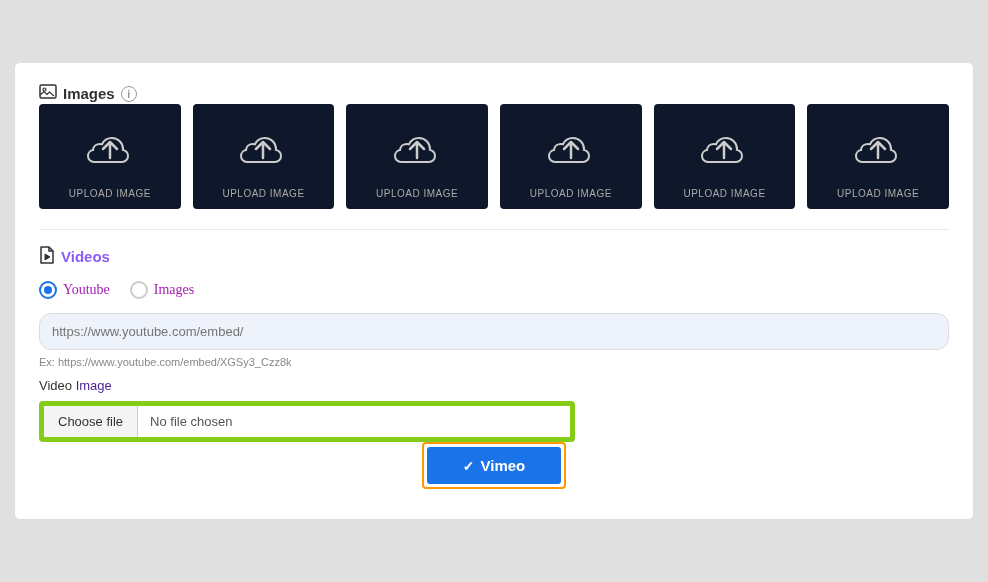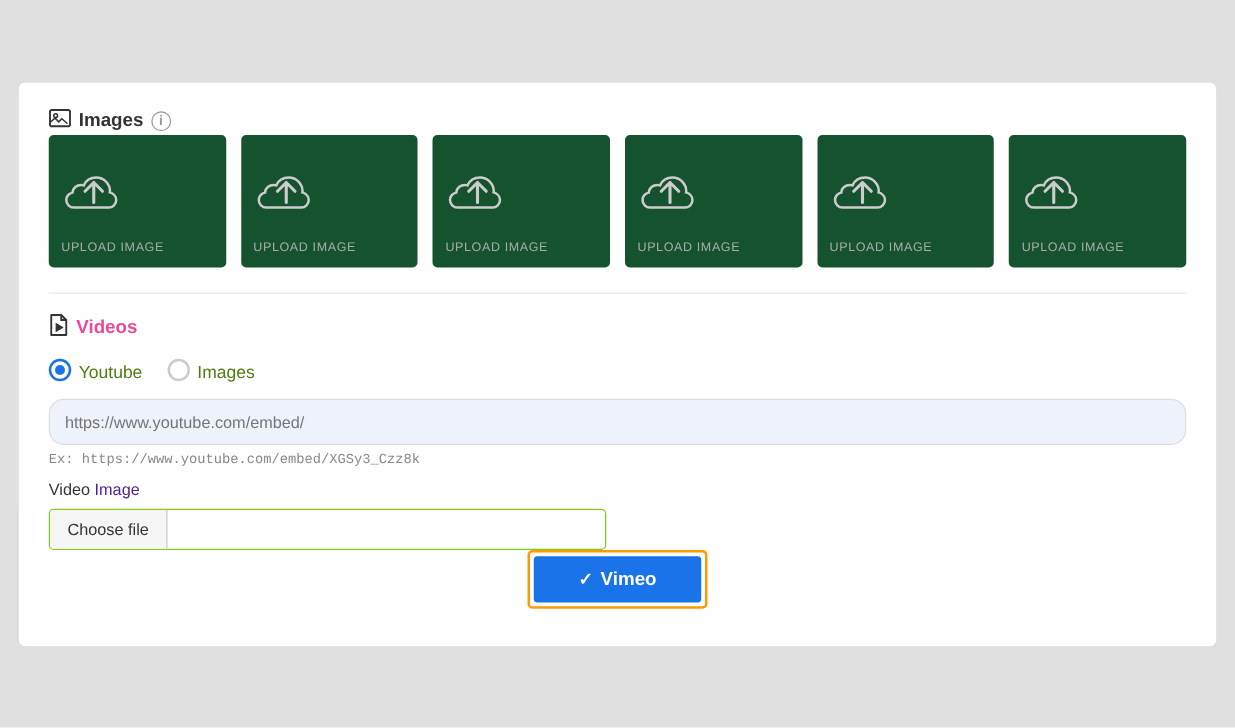--- a/index.html
+++ b/index.html
@@ -34,25 +34,25 @@
       display: inline-flex; align-items: center; justify-content: center;
       font-size: 11px; color: #999; font-weight: bold; cursor: pointer;
     }
     .images-grid {
       display: grid;
       grid-template-columns: repeat(6, 1fr);
       gap: 12px;
       margin-bottom: 20px;
     }
     .upload-box {
-      background: #14532d;
+      background: #0f172a;
       border-radius: 4px;
       display: flex;
       flex-direction: column;
-      align-items: flex-start;
+      align-items: center;
       justify-content: center;
       padding: 20px 10px 10px 10px;
       cursor: pointer;
     }
     .upload-icon svg {
       width: 52px; height: 52px;
       fill: none;
       stroke: #ccc;
       stroke-width: 1.5;
     }
@@ -69,35 +69,36 @@
       margin-bottom: 16px;
     }
     
     .videos-header {
       display: flex;
       align-items: center;
       gap: 6px;
       margin-bottom: 14px;
       font-size: 15px;
       font-weight: 600;
-      color: #ec4899;
+      color: #8b5cf6;
     }
     .radio-group {
       display: flex;
       align-items: center;
       gap: 20px;
       margin-bottom: 14px;
     }
     .radio-option {
       display: flex;
-      align-items: flex-end;
+      align-items: center;
       gap: 6px;
       cursor: pointer;
       font-size: 14px;
-      color: #4d7c0f;
+      color: #a21caf;
+      font-family: Liberation Serif, serif;
     }
     .radio-circle {
       width: 18px; height: 18px;
       border-radius: 50%;
       border: 2px solid #ccc;
       display: flex; align-items: center; justify-content: center;
     }
     .radio-circle.selected {
       border-color: #1a73e8;
     }
@@ -115,37 +116,36 @@
       font-size: 13px;
       color: #666;
       background: #eef2fb;
       margin-bottom: 6px;
       outline: none;
     }
     .url-example {
       font-size: 11px;
       color: #888;
       margin-bottom: 10px;
-      font-family: Liberation Mono, monospace;
     }
     .video-image-label {
       font-size: 13px;
       color: #333;
       margin-bottom: 8px;
     }
     .video-image-label span {
       color: #4c1d95;
     }
     .file-input-row {
       display: flex;
       align-items: center;
-      border: 1px solid #84cc16;
+      border: 5px solid #84cc16;
       border-radius: 4px;
       overflow: hidden;
-      width: 446px;
+      width: 536px;
     }
     .choose-file-btn {
       background: #f5f5f5;
       border: none;
       border-right: 1px solid #ccc;
       padding: 8px 14px;
       font-size: 13px;
       color: #333;
       cursor: pointer;
       white-space: nowrap;
@@ -287,20 +287,21 @@
   <input class="url-input" type="text" value="" placeholder="https://www.youtube.com/embed/" style="">
 
   <div class="url-example">Ex: https://www.youtube.com/embed/XGSy3_Czz8k</div>
 
   <div class="video-image-label">
     Video <span>Image</span>
   </div>
 
   <div class="file-input-row">
     <button class="choose-file-btn">Choose file</button>
+    <span class="file-name">No file chosen</span>
   </div>
 
   <div class="save-area">
     <div class="save-btn-wrapper">
       <button class="save-btn">
         <span class="check-icon">✓</span>
         <span>Vimeo</span>
       </button>
     </div>
   </div>

